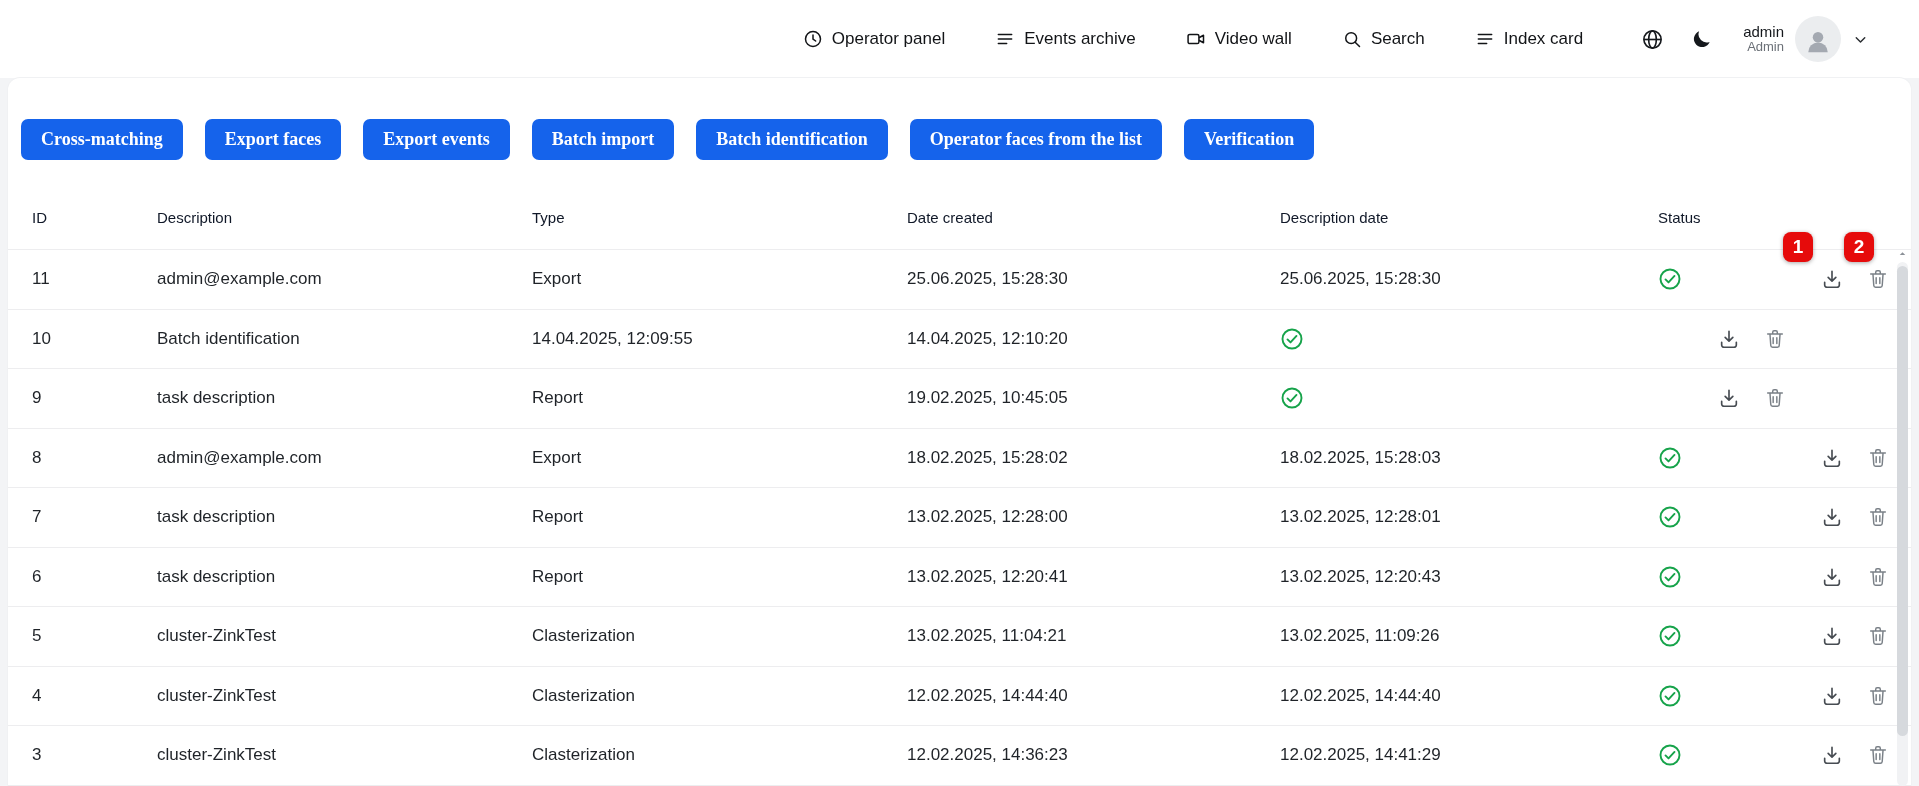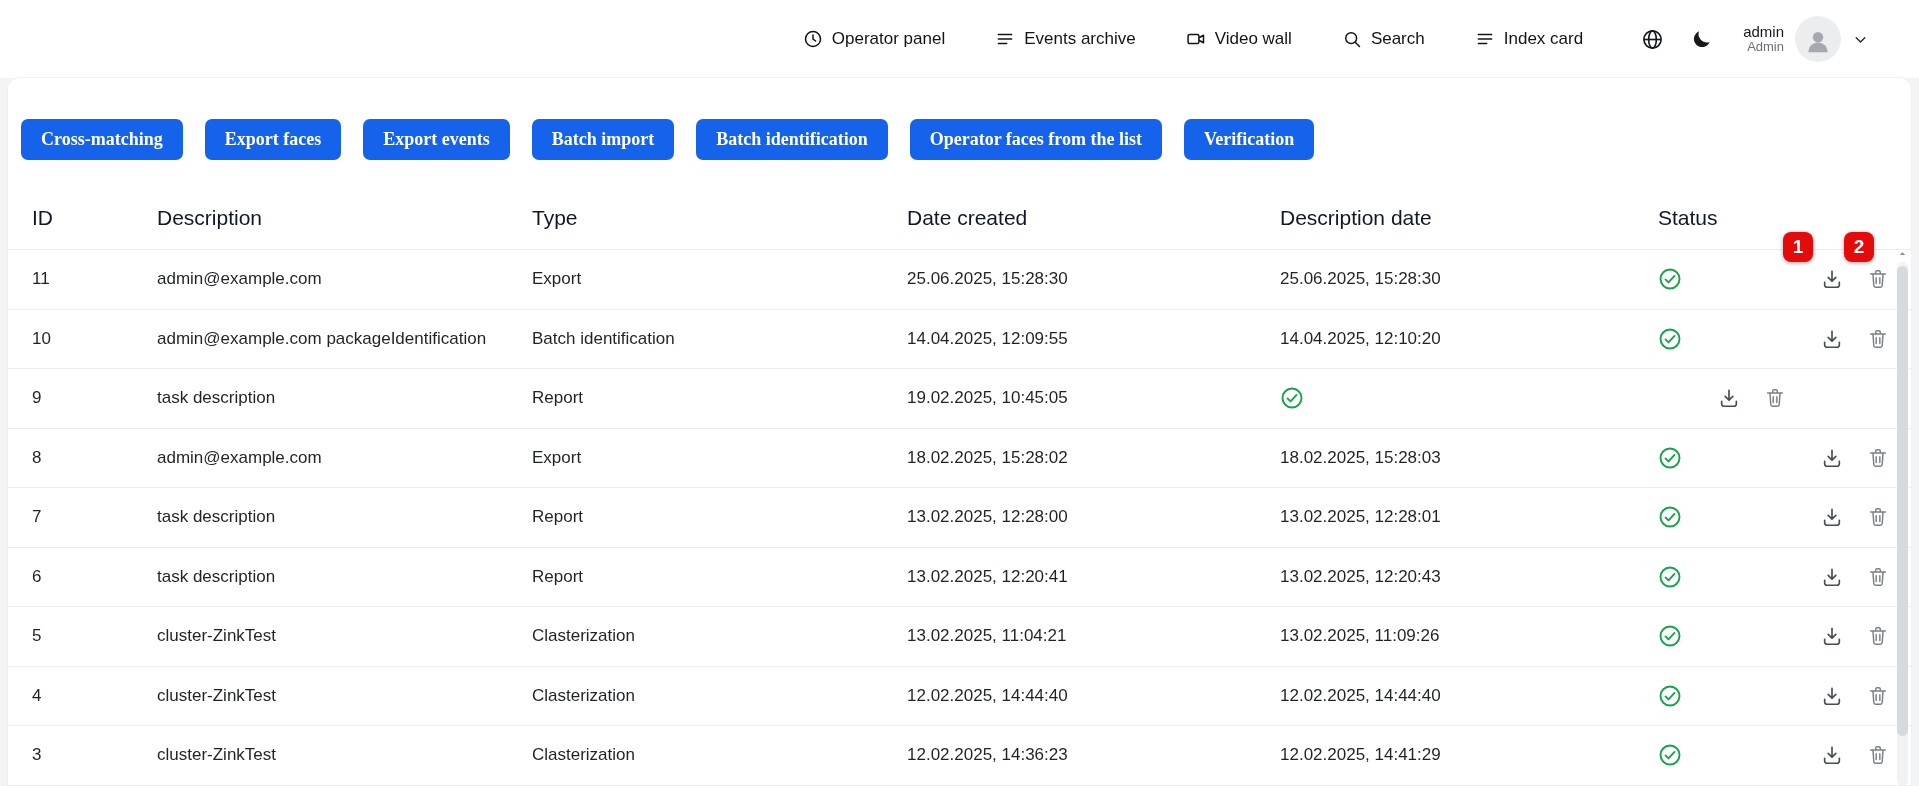--- a/index.html
+++ b/index.html
@@ -54,21 +54,21 @@
   }
 
   
   .grid-cols{
     display:grid;
     grid-template-columns:125px 375px 375px 373px 378px 150px 1fr;
     align-items:center;
     padding-left:24px;
   }
   .thead{height:90px;padding-top:26px;border-bottom:1px solid #ededef;}
-  .th{font-size:21px;font-weight:500;color:#101828;}
+  .th{font-size:15px;font-weight:500;color:#101828;}
   .trow{height:59.5px;border-bottom:1px solid #ededef;font-size:17px;color:#1f2328;}
   .td{overflow:hidden;text-overflow:ellipsis;white-space:nowrap;}
   .col-status{display:flex;align-items:center;}
   .status-ok{color:var(--success);display:flex;}
   .status-ok .ic{width:24px;height:24px;}
   .col-actions{display:flex;justify-content:flex-end;gap:24px;padding-right:22px;}
   .action{cursor:pointer;display:flex;}
   .action .ic{width:22px;height:22px;}
   .action-download{color:#474c52;}
   .action-delete{color:#7a8087;}
@@ -252,21 +252,20 @@
         <span class="action action-delete">
             <svg class="ic">
               <use href="#i-trash"></use>
             </svg>
           </span>
       </div>
     </div>
 
     <div class="grid-cols trow">
       <div class="td">10</div>
-      <div class="td">admin@example.com packageIdentification</div>
       <div class="td">Batch identification</div>
       <div class="td">14.04.2025, 12:09:55</div>
       <div class="td">14.04.2025, 12:10:20</div>
       <div class="col-status">
           <span class="status-ok">
             <svg class="ic">
               <use href="#i-check"></use>
             </svg>
           </span>
         </div>

